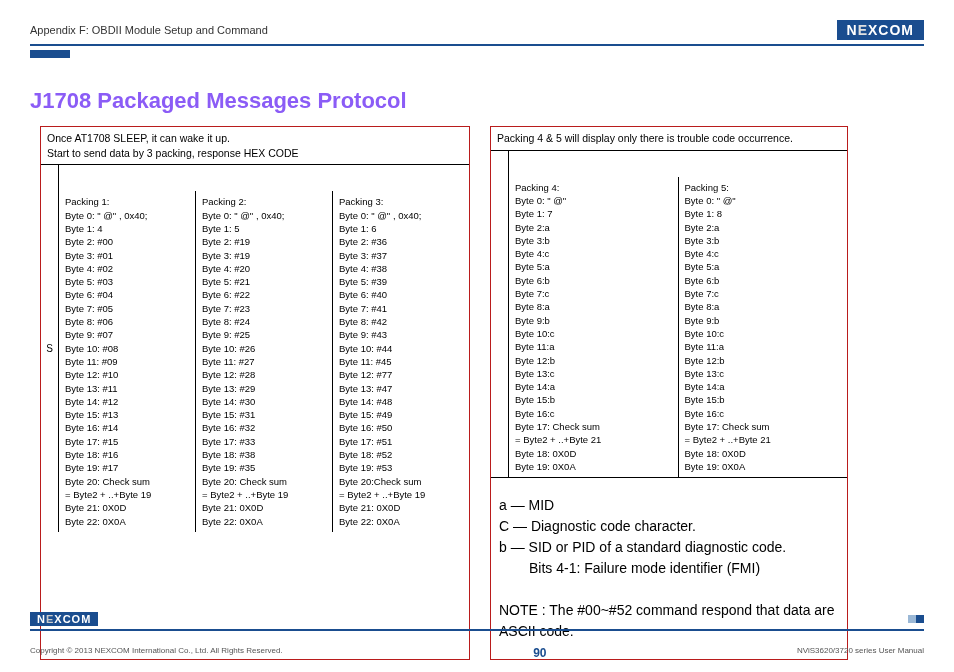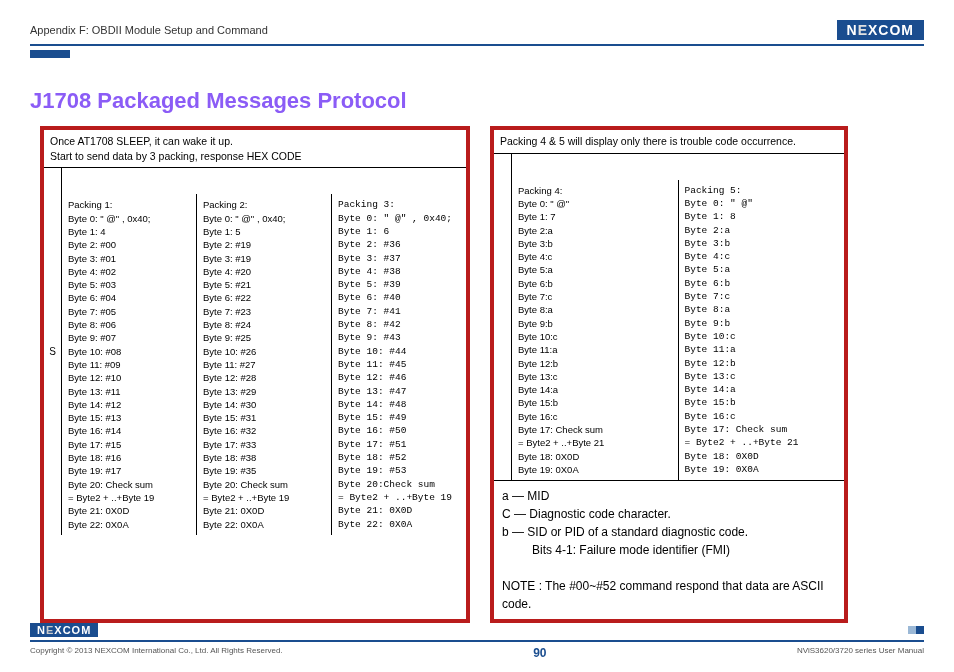--- a/index.html
+++ b/index.html
@@ -20,21 +20,21 @@
     padding-bottom: 4px;
     margin-bottom: 4px;
   }
   .header-title { font-size: 11px; color: #333; }
   .logo { background:#1a4d8f; color:#fff; font-weight:bold; font-size:14px; padding:2px 10px; letter-spacing:1px; position:relative;}
   .logo .e { color:#e0e0e0;}
   .blue-bar { width:40px; height:8px; background:#1a4d8f; margin-bottom:30px;}
   h1 { font-size: 22px; font-weight: bold; margin-bottom: 12px; color:#8b5cf6;}
   .columns { display: flex; gap: 20px; }
   .block {
-    border: 4px solid #b91c1c;
+    border: 1px solid #b91c1c;
     font-size: 9.5px;
     line-height: 1.4;
   }
   .block-header {
     border-bottom: 1px solid #000;
     padding: 4px 6px;
     font-size: 10.5px;
   }
   .row-wrap { display:flex; }
   .side-label {
@@ -42,30 +42,30 @@
     width:18px;
     display:flex; align-items:center; justify-content:center;
     font-size:10px;
   }
   .pack-cols { display:flex; flex:1;margin-top:26px;}
   .pack-col {
     flex:1;
     border-right:1px solid #000;
     padding:4px 6px;
   }
-  .pack-col:last-child { border-right:none;font-family:Liberation Mono, monospace;}
+  .pack-col:last-child { border-right:none;}
   .pack-col div { white-space:nowrap; }
   .block2 { width: 358px;}
   .block1 { width: 430px; margin-left:10px;}
-  .notes { padding:6px 8px; font-size:12px; line-height:1.5;}
+  .notes { padding:17px 8px; font-size:14px; line-height:1.5;}
   .indent { padding-left:30px;}
   .footer { position:absolute; bottom:12px; left:30px; right:30px; }
   .footer-line { border-bottom:2px solid #1a4d8f; display:flex; justify-content:space-between; align-items:center; padding-bottom:3px;}
   .footer-logo { background:#1a4d8f; color:#fff; font-weight:bold; font-size:11px; padding:1px 7px; letter-spacing:1px;}
-  .footer-bottom { display:flex; justify-content:space-between; font-size:8px; color:#555; padding-top:4px;text-align:right;}
+  .footer-bottom { display:flex; justify-content:space-between; font-size:8px; color:#555; padding-top:15px;text-align:right;}
   .page-num { font-weight:bold; color:#1a4d8f; font-size:12px;}
   .sq { display:inline-block; width:8px; height:8px; background:#1a4d8f;}
   .sq.light { background:#9bb8d6;}
 </style>
 </head>
 <body>
 
 <div class="header">
   <span class="header-title">Appendix F: OBDII Module Setup and Command</span>
   <span class="logo">N<span class="e">E</span>XCOM</span>
@@ -143,21 +143,21 @@
             <div>Byte 2: #36</div>
             <div>Byte 3: #37</div>
             <div>Byte 4: #38</div>
             <div>Byte 5: #39</div>
             <div>Byte 6: #40</div>
             <div>Byte 7: #41</div>
             <div>Byte 8: #42</div>
             <div>Byte 9: #43</div>
             <div>Byte 10: #44</div>
             <div>Byte 11: #45</div>
-            <div>Byte 12: #46</div>
+            <div>Byte 12: #77</div>
             <div>Byte 13: #47</div>
             <div>Byte 14: #48</div>
             <div>Byte 15: #49</div>
             <div>Byte 16: #50</div>
             <div>Byte 17: #51</div>
             <div>Byte 18: #52</div>
             <div>Byte 19: #53</div>
             <div>Byte 20:Check sum</div>
             <div>= Byte2 + ..+Byte 19</div>
             <div>Byte 21: 0X0D</div>

